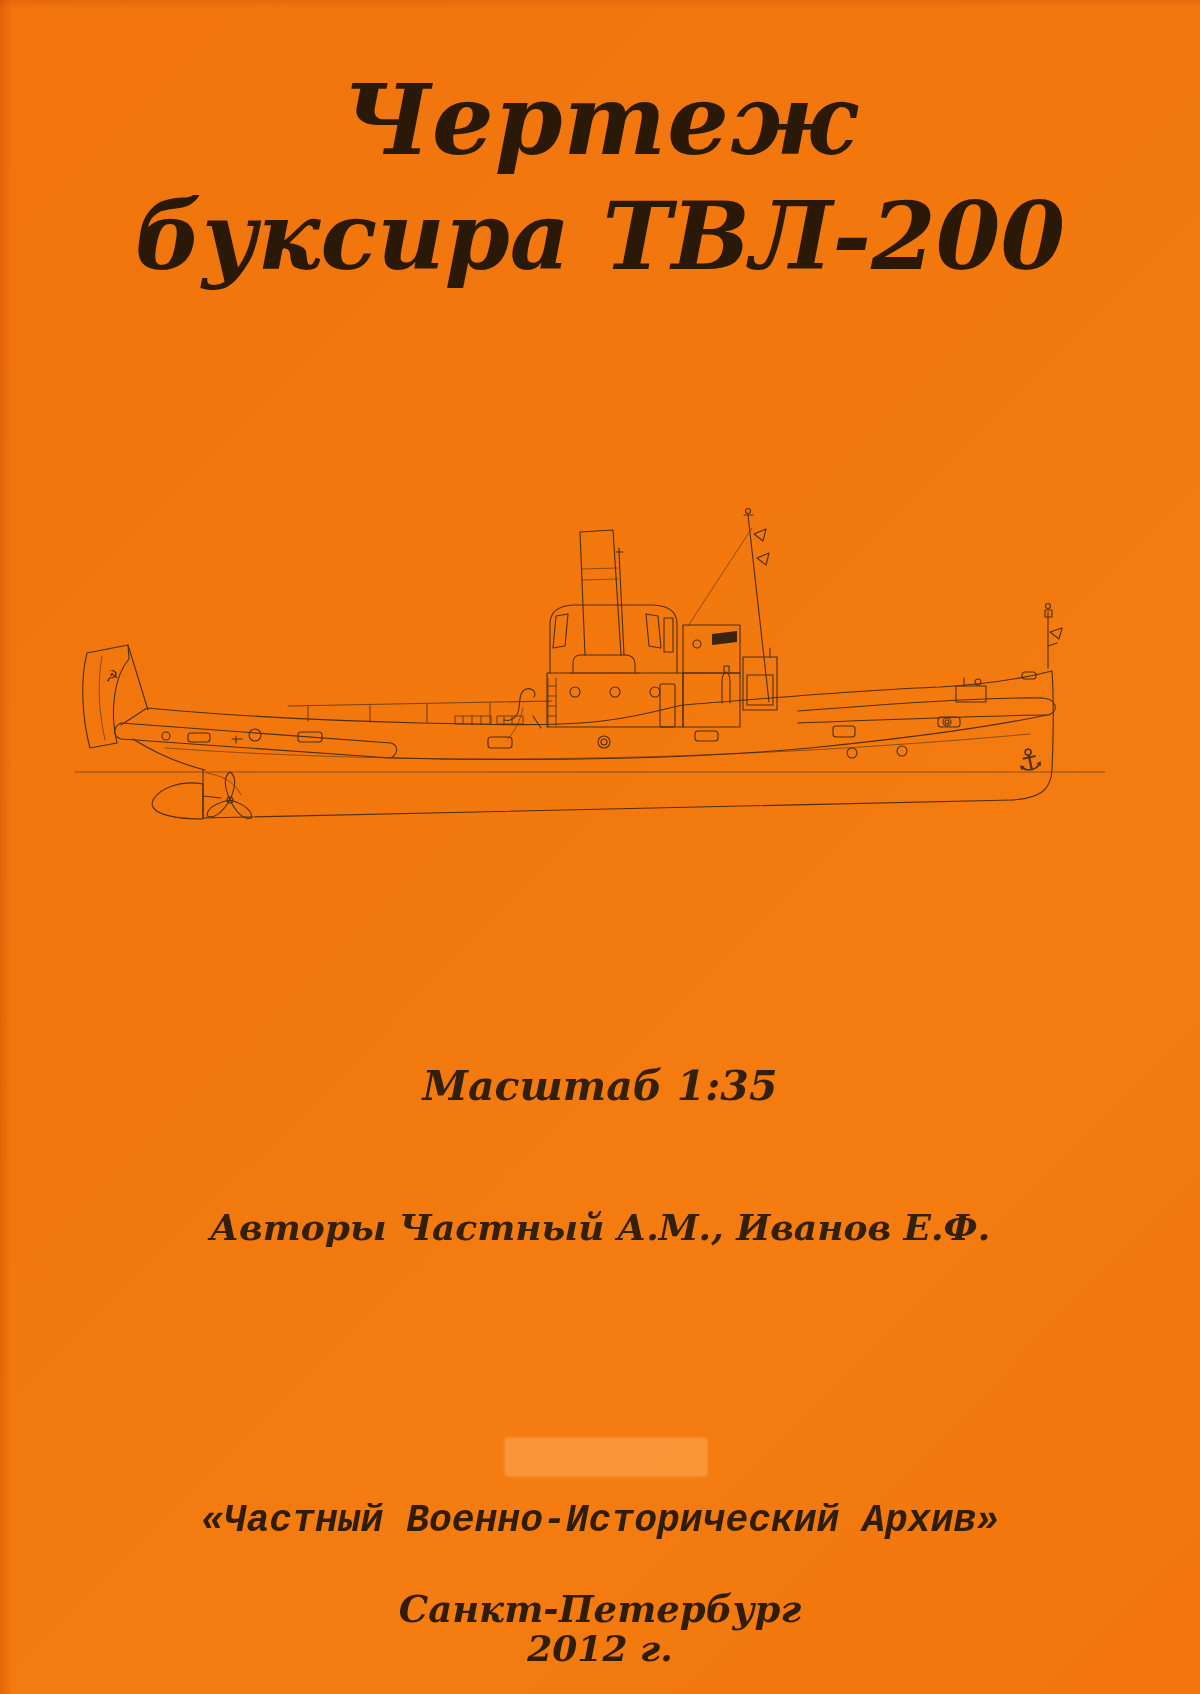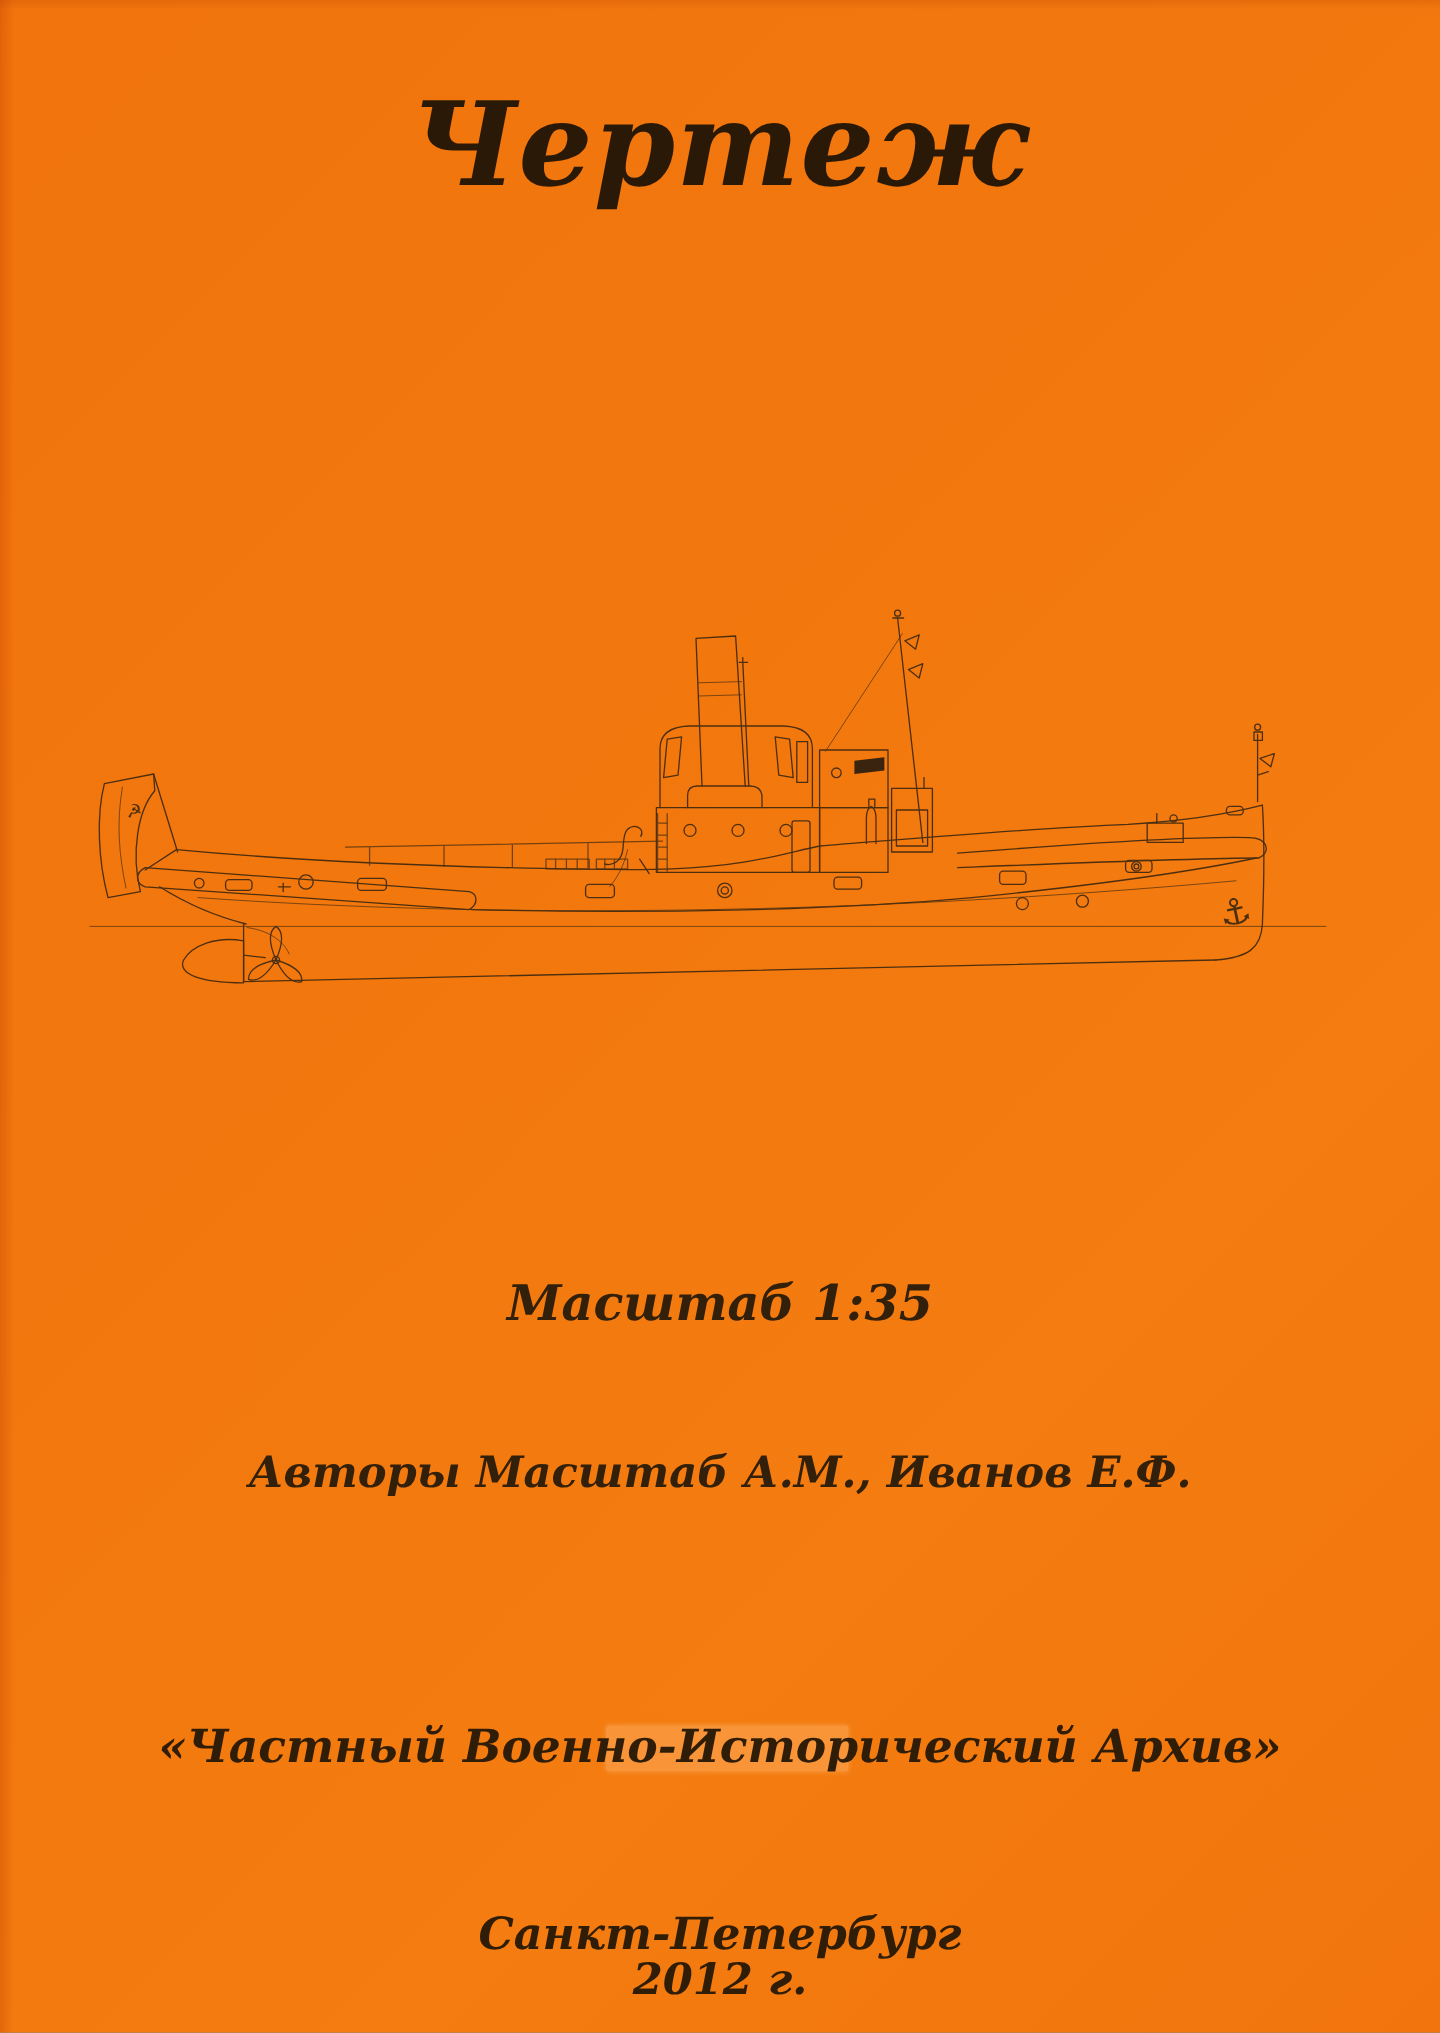--- a/index.html
+++ b/index.html
@@ -19,21 +19,21 @@
   .edge-top{
     position:absolute;left:0;top:0;width:100%;height:8px;
     background:linear-gradient(180deg,rgba(170,50,0,.18),rgba(170,50,0,0));
   }
   .t{position:absolute;left:0;width:100%;text-align:center;
      font-weight:bold;font-style:italic;white-space:nowrap;}
   .title1{top:72px;font-size:97px;line-height:1;color:#2a1906;letter-spacing:1px;}
   .title2{top:190px;font-size:93px;line-height:1;color:#2a1906;letter-spacing:0px;}
   .scale{top:1062px;font-size:41px;color:#33200a;}
   .authors{top:1206px;font-size:36px;color:#33200a;}
-  .pub{top:1432px;font-size:38px;color:#2f1d08;}
+  .pub{top:1499px;font-size:38px;color:#2f1d08;font-family:Liberation Mono, monospace;}
   .city{top:1544px;font-size:37px;color:#2f1d08;}
   .year{top:1540px;font-size:36px;color:#2f1d08;text-align:center;}
   .sticker{
     position:absolute;left:505px;top:1438px;width:202px;height:38px;
     background:rgba(255,178,100,.48);
     border-radius:3px;
     box-shadow:0 0 4px rgba(255,190,120,.45);
   }
   .z{position:relative;z-index:2;}
   svg.boat{position:absolute;left:0;top:440px;}
@@ -45,20 +45,21 @@
   svg.boat text{stroke:none;fill:#4d2f10;font-family:"DejaVu Sans",sans-serif;}
 </style>
 </head>
 <body>
 
 <div class="page">
   <div class="edge-left"></div>
   <div class="edge-top"></div>
 
   <div class="t title1">Чертеж</div>
+  <div class="t title2">буксира ТВЛ-200</div>
 
   <svg class="boat" width="1200" height="400" viewBox="0 0 1200 400">
 
     <line x1="75" y1="332" x2="1105" y2="332" class="thin"></line>
 
     <path class="thin" d="M165,308 C420,326 720,322 1030,294"></path>
 
     <path d="M147,268 C200,273 300,280 420,283 C500,285 540,285 560,284 C620,282 650,272 683,265 C760,259 860,250 940,247 C990,244 1025,238 1052,231"></path>
 
     <path d="M147,268 L121,285"></path>
@@ -200,19 +201,19 @@
 
     <g>
       <path d="M148,270 L128,205"></path>
       <path d="M128,205 L87,213 C80,240 82,278 90,308 L117,303 C109,270 115,235 129,219 Z"></path>
       <path class="thin" d="M102,216 C97,245 99,272 105,300"></path>
       <text x="105" y="241" font-size="15" transform="rotate(-8 112 235)">☭</text>
     </g>
   </svg>
 
   <div class="t scale">Масштаб 1:35</div>
-  <div class="t authors">Авторы Масштаб А.М., Иванов Е.Ф.</div>
+  <div class="t authors">Авторы Частный А.М., Иванов Е.Ф.</div>
 
   <div class="sticker"></div>
   <div class="t pub z">«Частный Военно-Исторический Архив»</div>
   <div class="t city z">Санкт-Петербург</div>
   <div class="t year z">2012 г.</div>
 </div>
 
 </body></html>

